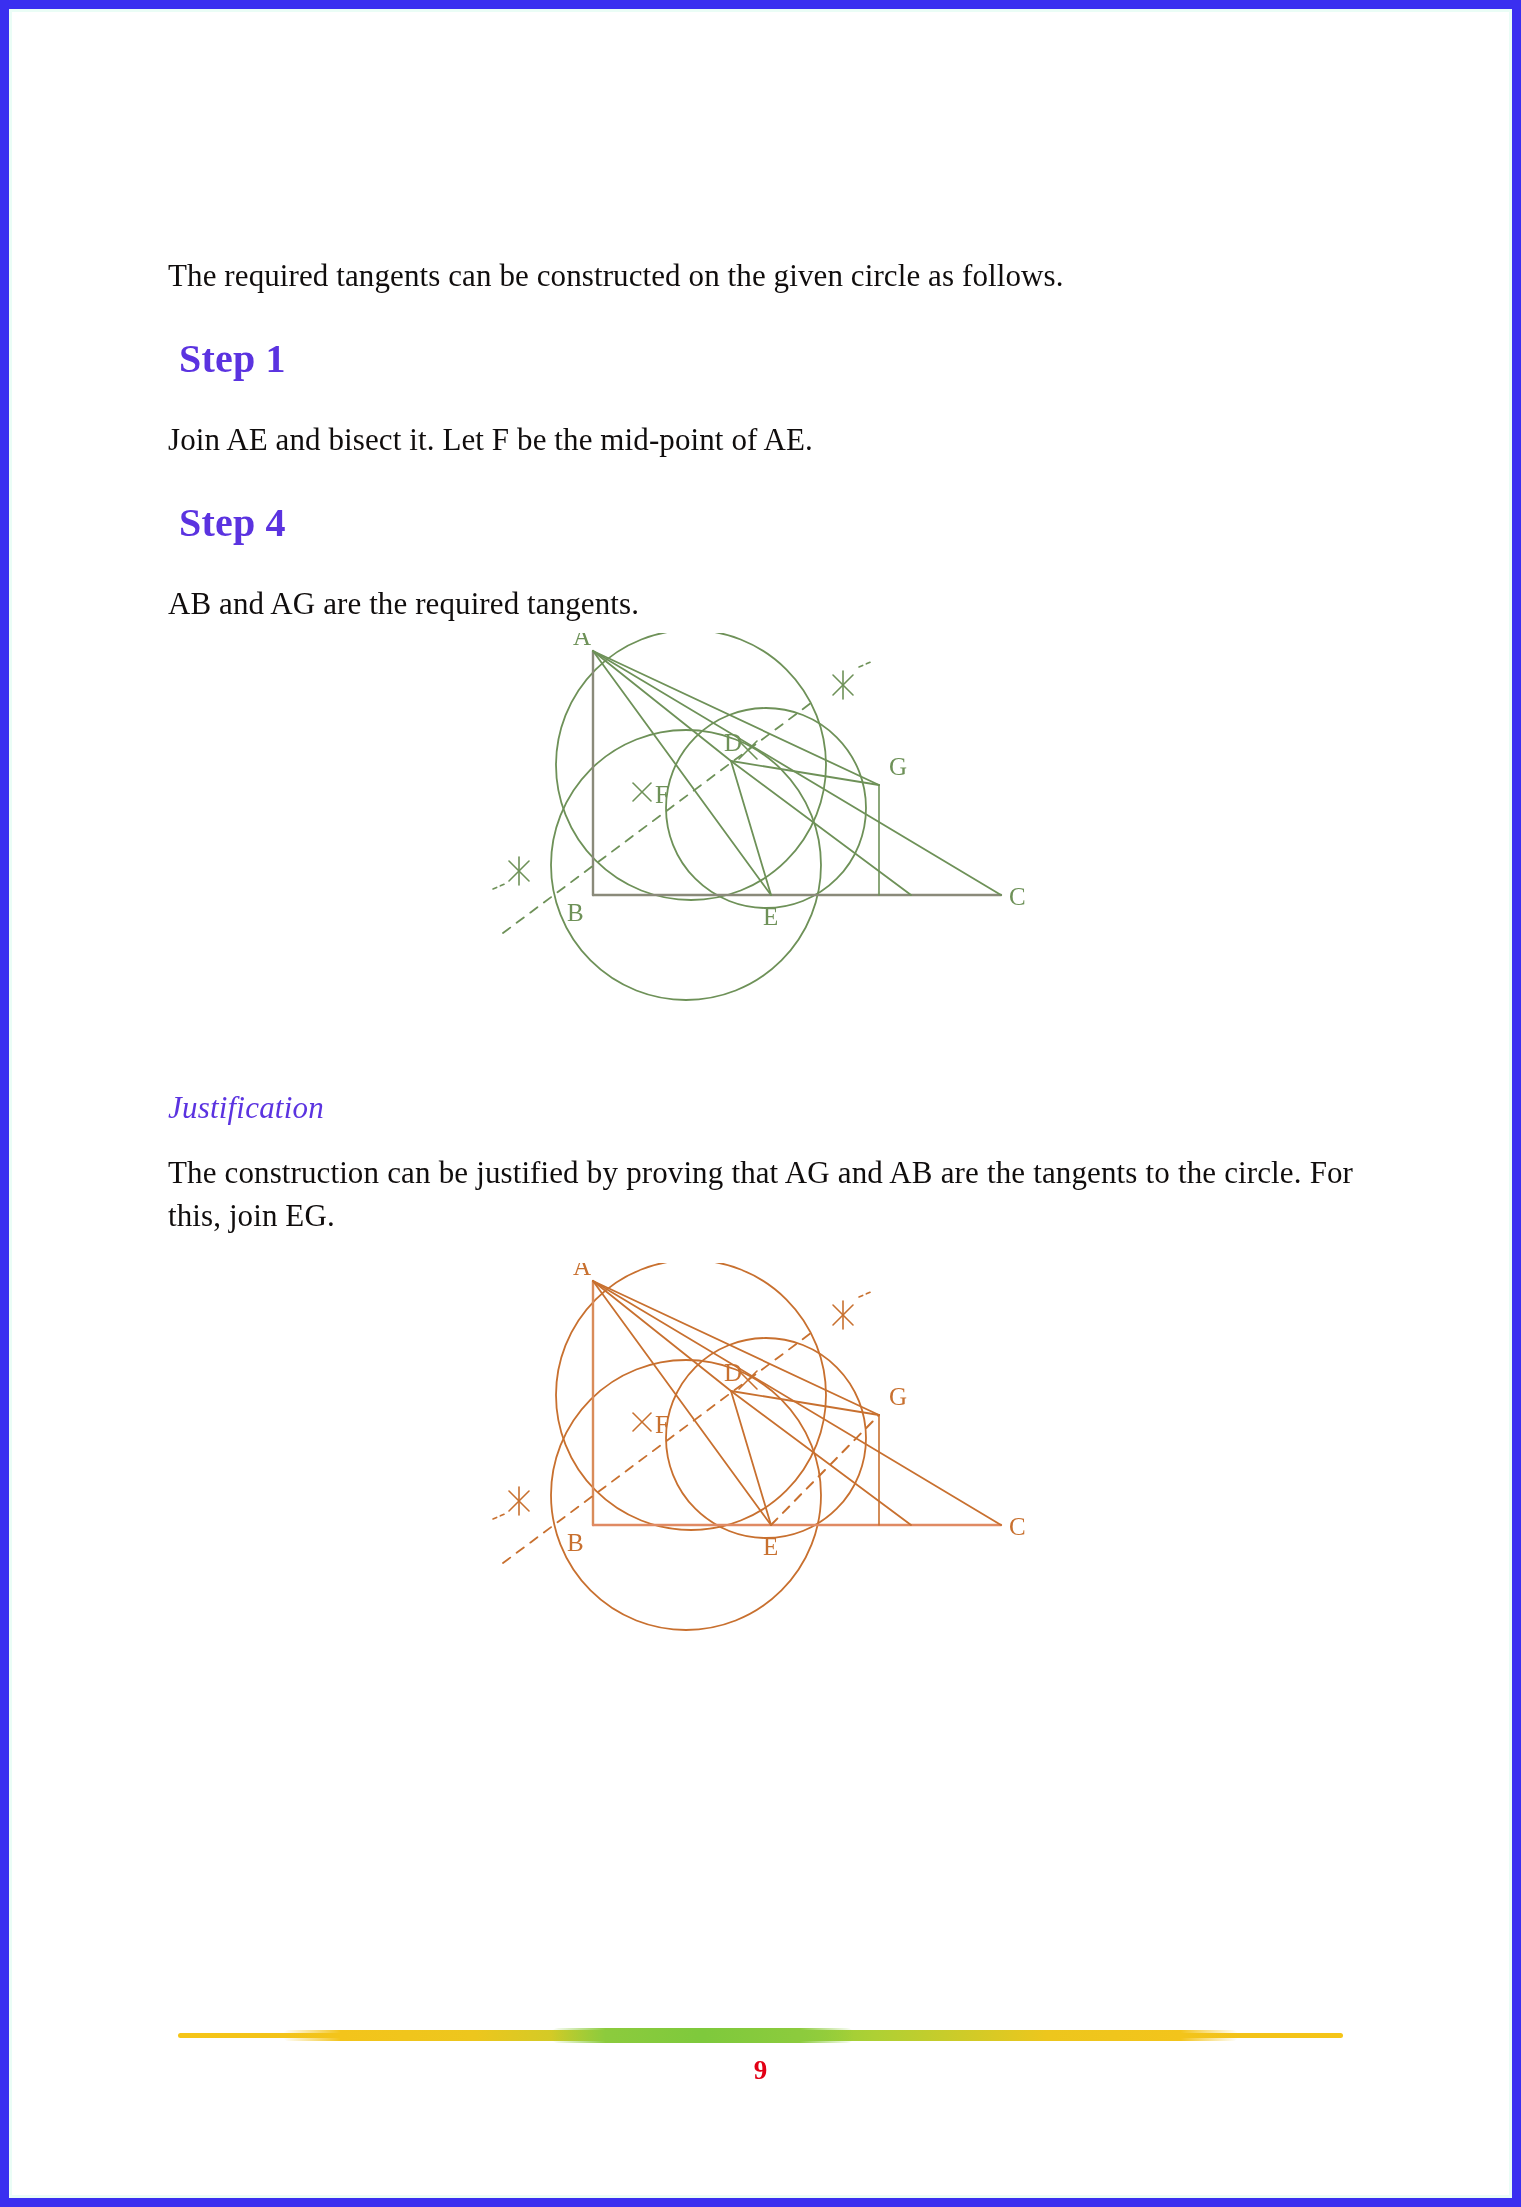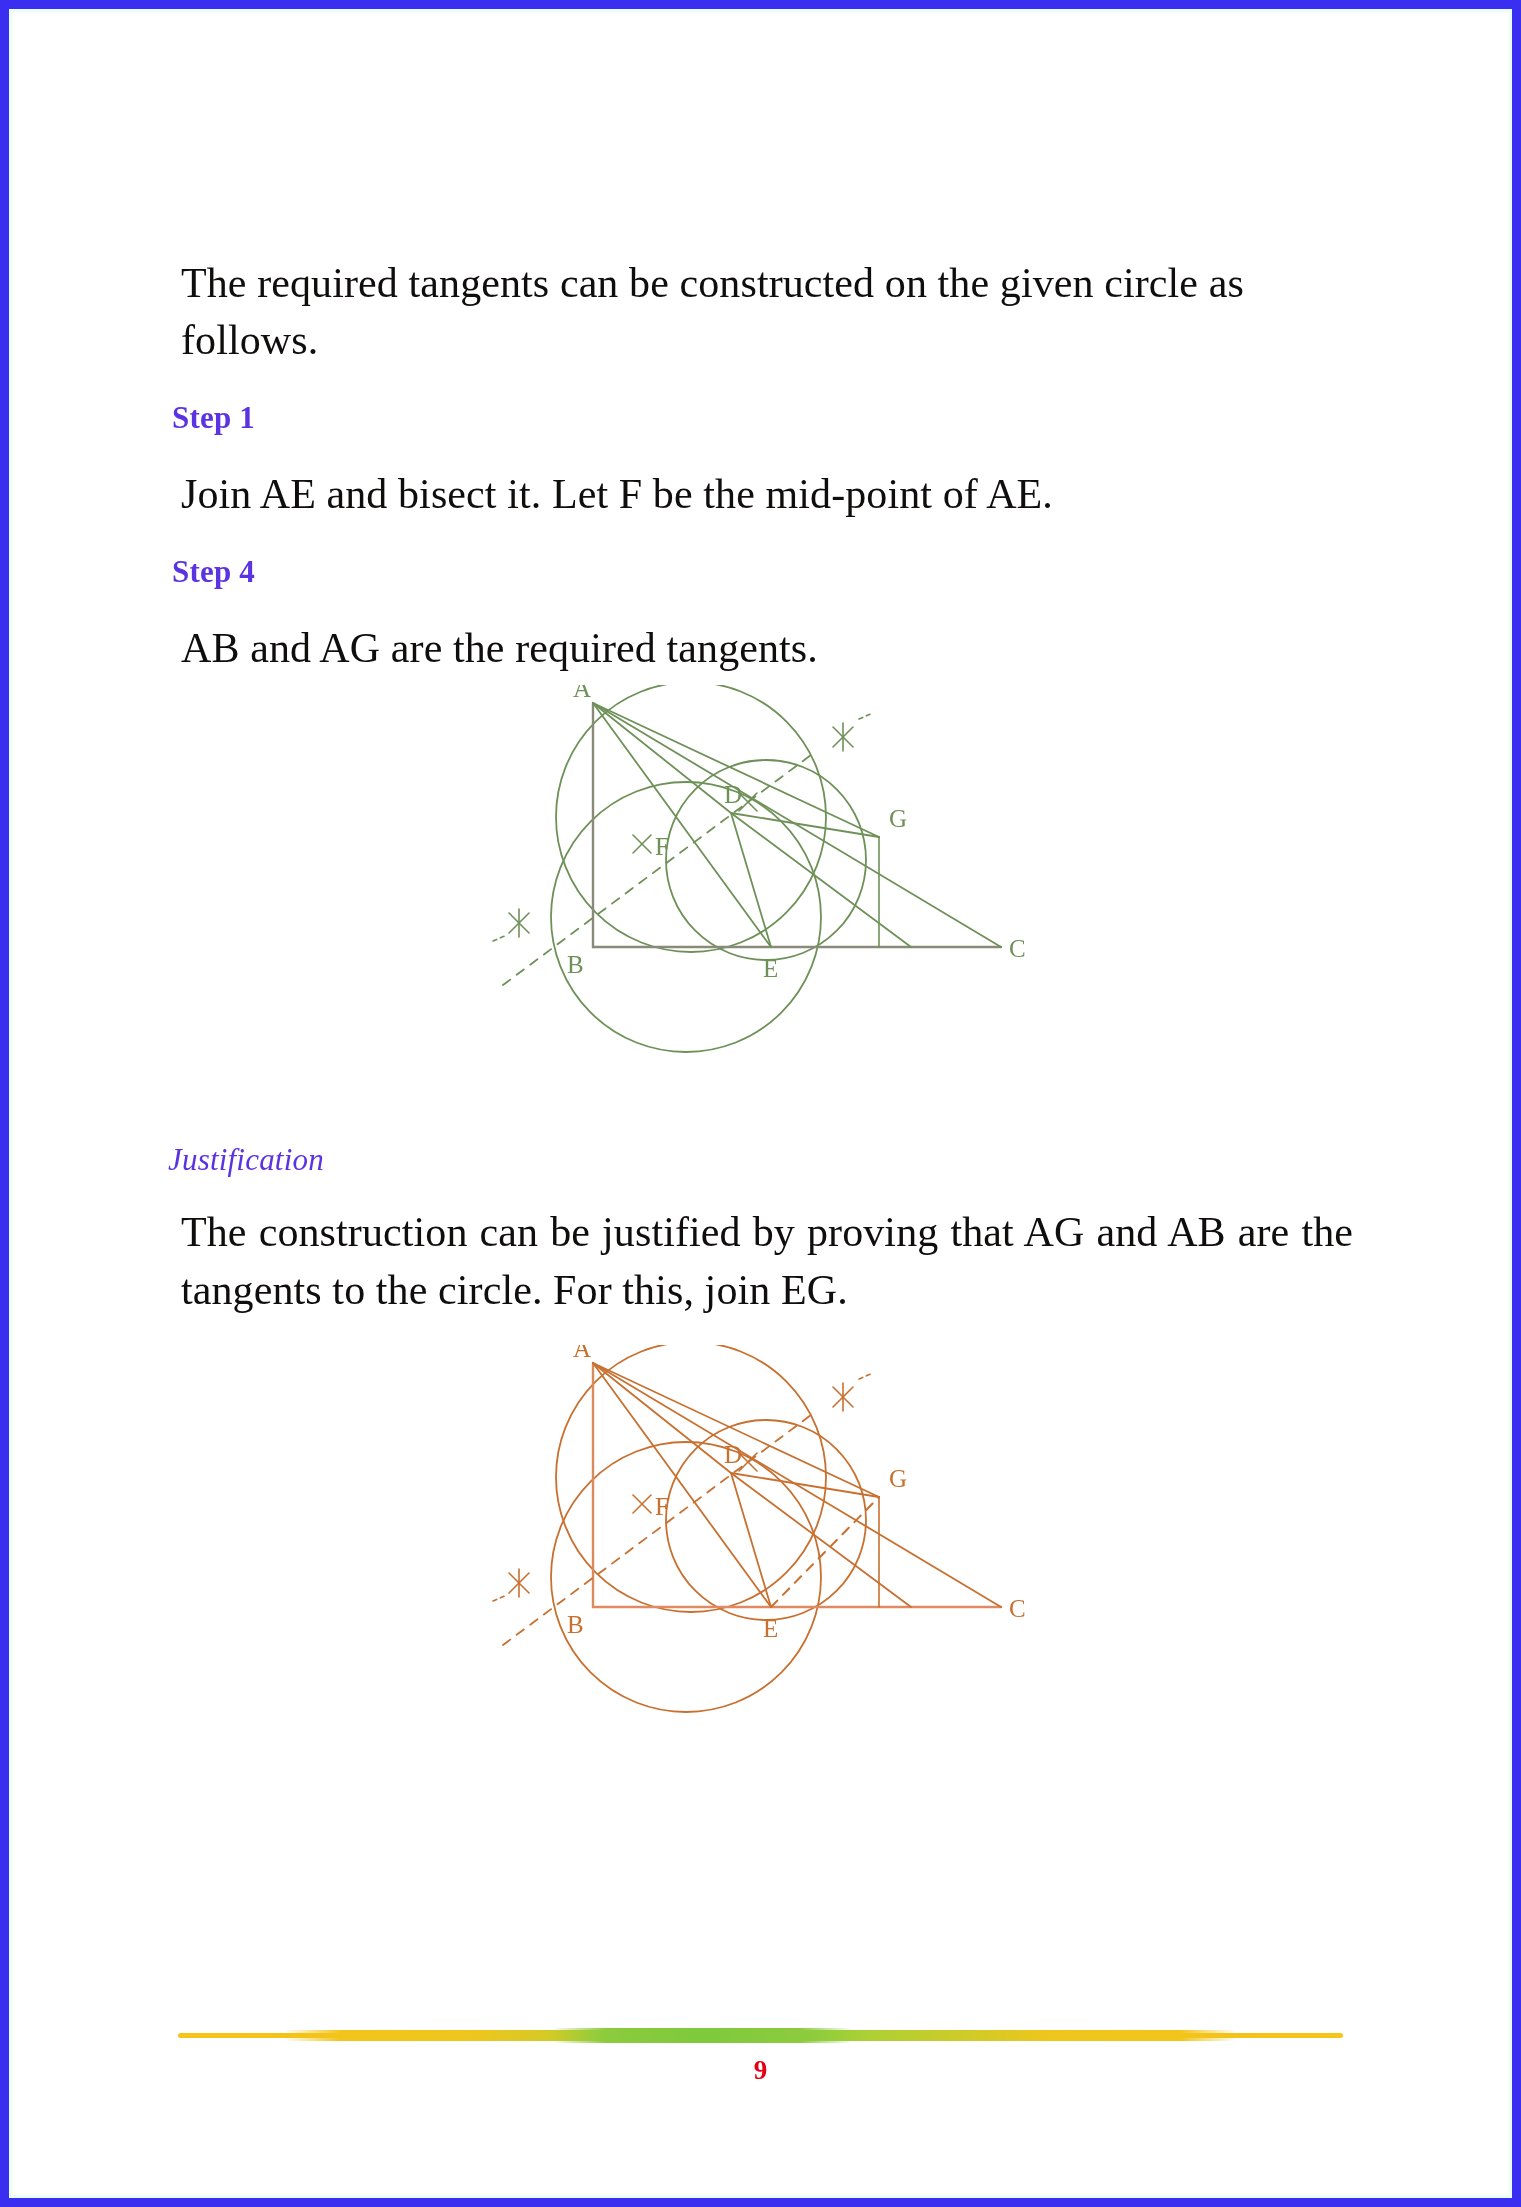--- a/index.html
+++ b/index.html
@@ -34,35 +34,35 @@
     box-sizing: border-box;
     border: 3px solid #eafdf6;
   }
   .content {
     position: absolute;
     left: 168px;
     top: 255px;
     width: 1185px;
   }
   p.body-text {
-    margin: 0 0 0 13px;
-    font-size: 42px;
+    margin: 0 0 0 0;
+    font-size: 31px;
     line-height: 1.36;
     color: #100d0d;
     letter-spacing: 0.1px;
   }
   p.justify {
     text-align: justify;
     text-align-last: left;
   }
   .gap-small { height: 26px; }
   .gap-med { height: 27px; }
   h3.step {
-    margin: 4px;
-    font-size: 31px;
+    margin: 11px;
+    font-size: 40px;
     font-weight: bold;
     color: #5b33e0;
     letter-spacing: 0.2px;
   }
   h3.justification-heading {
     margin: 0;
     font-size: 31px;
     font-weight: normal;
     font-style: italic;
     color: #5b33e0;

